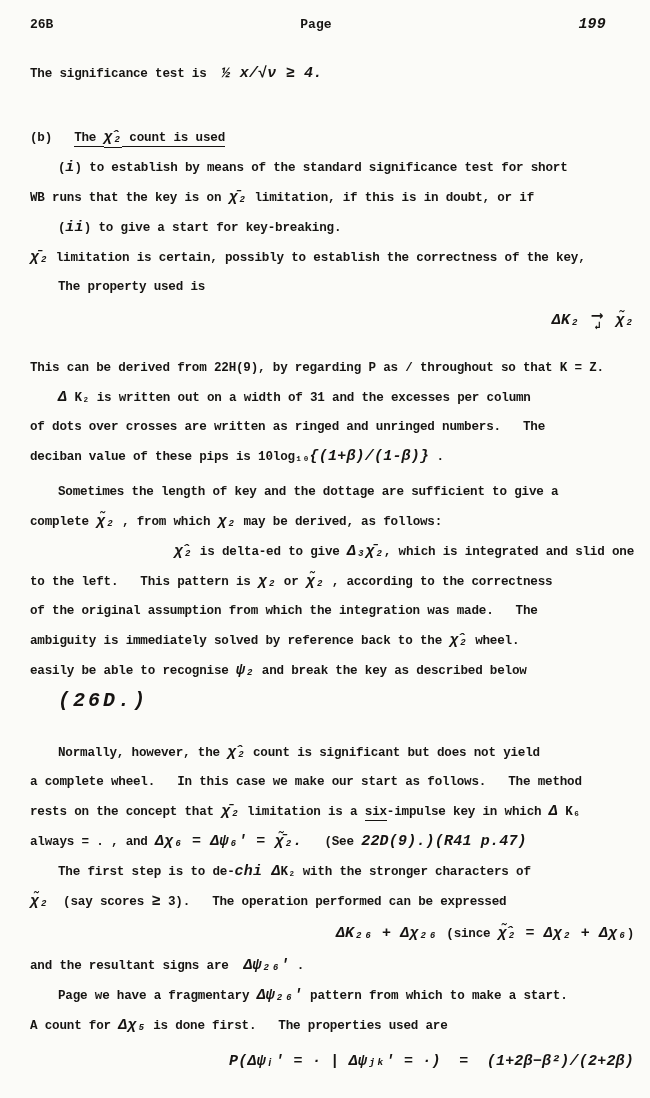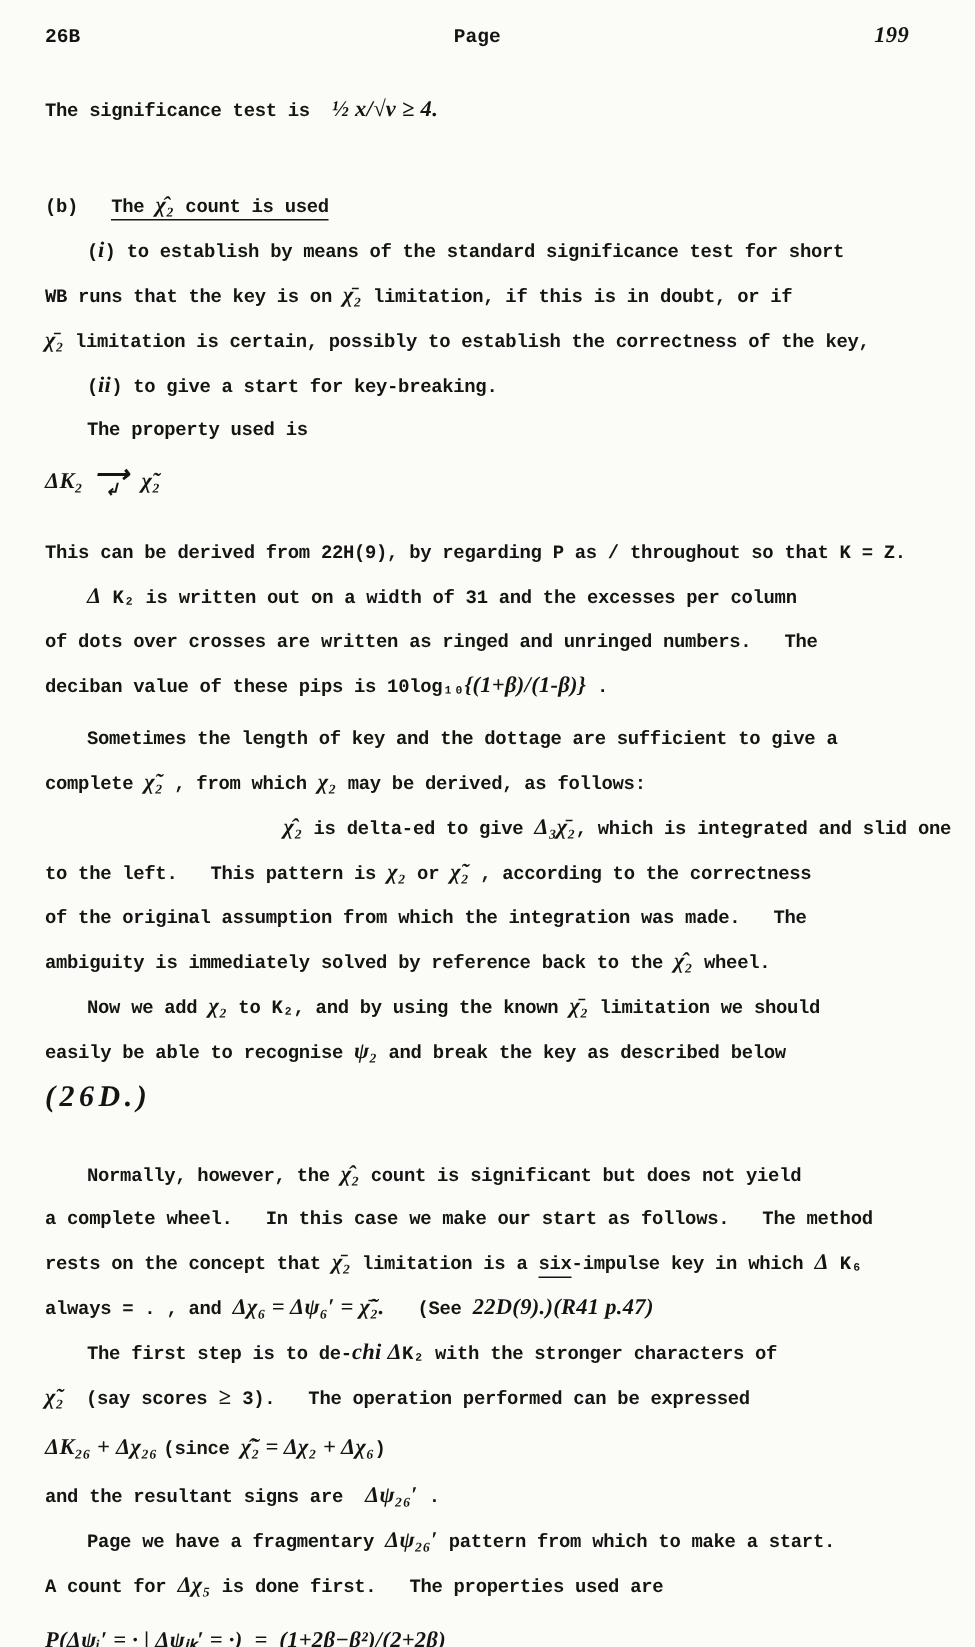--- a/index.html
+++ b/index.html
@@ -31,35 +31,36 @@
   }
   .line{
     position:relative;
     line-height:29px;
     min-height:27.5px;
     font-size:12.6px;
     font-weight:700;
     letter-spacing:-0.2px;
     white-space:pre-wrap;
   }
-  .center{text-align:left;}
+  .center{text-align:right;}
   .seg{white-space:pre-wrap;}
   .typed{
     font-family:"Liberation Mono", monospace;
   }
   .hand{
-    font-family:Liberation Serif, serif;
+    font-family:Liberation Mono, monospace;
     font-style:italic;
     font-weight:600;
     font-size:15px;
     letter-spacing:0.2px;
   }
   .hand.big{
     font-size:20px;
     letter-spacing:3px;
+    margin-left:28px;
   }
   .u{
     border-bottom:1.6px solid #161412;
     padding-bottom:1px;
   }
   .stack{
     display:inline-flex;
     flex-direction:column;
     align-items:center;
     vertical-align:middle;
@@ -82,35 +83,34 @@
   <div class="header">
     <span class="typed">26B</span>
     <span class="typed">Page</span>
     <span class="hand">199</span>
   </div>
   <div>
       <div class="line"><span class="seg typed">The significance test is  </span><span class="seg hand">½ x/√ν ≥ 4.</span></div>
       <div class="line" style="margin-top: 34px;"><span class="seg typed">(b)   </span><span class="seg typed u">The </span><span class="seg hand u">χ̂₂</span><span class="seg typed u"> count is used</span></div>
       <div class="line" style="padding-left: 28px;"><span class="seg typed">(</span><span class="seg hand">i</span><span class="seg typed">) to establish by means of the standard significance test for short</span></div>
       <div class="line"><span class="seg typed">WB runs that the key is on </span><span class="seg hand">χ̄₂</span><span class="seg typed"> limitation, if this is in doubt, or if</span></div>
+      <div class="line" style="padding-left: 28px;"><span class="seg typed">(</span><span class="seg hand">ii</span><span class="seg typed">) to give a start for key-breaking.</span></div>
       <div class="line"><span class="seg hand">χ̄₂</span><span class="seg typed"> limitation is certain, possibly to establish the correctness of the key,</span></div>
-      <div class="line" style="padding-left: 28px;"><span class="seg typed">(</span><span class="seg hand">ii</span><span class="seg typed">) to give a start for key-breaking.</span></div>
       <div class="line" style="padding-left: 28px;"><span class="seg typed">The property used is</span></div>
       <div class="line center formula" style="margin-top: 2px;"><span class="seg hand">ΔK₂ </span><span class="stack hand"><span class="stack-top">⟶</span><span class="stack-bottom">↲</span></span><span class="seg hand"> χ̃₂</span></div>
       <div class="line" style="margin-top: 16px;"><span class="seg typed">This can be derived from 22H(9), by regarding P as / throughout so that K = Z.</span></div>
       <div class="line" style="padding-left: 28px;"><span class="seg hand">Δ</span><span class="seg typed"> K₂ is written out on a width of 31 and the excesses per column</span></div>
       <div class="line"><span class="seg typed">of dots over crosses are written as ringed and unringed numbers.   The</span></div>
       <div class="line"><span class="seg typed">deciban value of these pips is 10log₁₀</span><span class="seg hand">{(1+β)/(1-β)}</span><span class="seg typed"> .</span></div>
       <div class="line" style="padding-left: 28px; margin-top: 6px;"><span class="seg typed">Sometimes the length of key and the dottage are sufficient to give a</span></div>
       <div class="line"><span class="seg typed">complete </span><span class="seg hand">χ̃₂</span><span class="seg typed"> , from which </span><span class="seg hand">χ₂</span><span class="seg typed"> may be derived, as follows:</span></div>
       <div class="line" style="padding-left: 28px; text-align: right;"><span class="seg hand">χ̂₂</span><span class="seg typed"> is delta-ed to give </span><span class="seg hand">Δ₃χ̄₂</span><span class="seg typed">, which is integrated and slid one</span></div>
       <div class="line"><span class="seg typed">to the left.   This pattern is </span><span class="seg hand">χ₂</span><span class="seg typed"> or </span><span class="seg hand">χ̃₂</span><span class="seg typed"> , according to the correctness</span></div>
       <div class="line"><span class="seg typed">of the original assumption from which the integration was made.   The</span></div>
       <div class="line"><span class="seg typed">ambiguity is immediately solved by reference back to the </span><span class="seg hand">χ̂₂</span><span class="seg typed"> wheel.</span></div>
-      <div class="line" style="padding-left: 28px;"><span class="seg typed">Now we add </span><span class="seg hand">χ₂</span><span class="seg typed"> to K₂, and by using the known </span><span class="seg hand">χ̄₂</span><span class="seg typed"> limitation we should</span></div>
       <div class="line"><span class="seg typed">easily be able to recognise </span><span class="seg hand">ψ₂</span><span class="seg typed"> and break the key as described below</span></div>
       <div class="line"><span class="seg hand big">(26D.)</span></div>
       <div class="line" style="padding-left: 28px; margin-top: 20px;"><span class="seg typed">Normally, however, the </span><span class="seg hand">χ̂₂</span><span class="seg typed"> count is significant but does not yield</span></div>
       <div class="line"><span class="seg typed">a complete wheel.   In this case we make our start as follows.   The method</span></div>
       <div class="line"><span class="seg typed">rests on the concept that </span><span class="seg hand">χ̄₂</span><span class="seg typed"> limitation is a </span><span class="seg typed u">six</span><span class="seg typed">-impulse key in which </span><span class="seg hand">Δ</span><span class="seg typed"> K₆</span></div>
       <div class="line"><span class="seg typed">always = . , and </span><span class="seg hand">Δχ₆ = Δψ₆′ = χ̄̃₂.</span><span class="seg typed">   (See </span><span class="seg hand">22D(9).)(R41 p.47)</span></div>
       <div class="line" style="padding-left: 28px;"><span class="seg typed">The first step is to de-</span><span class="seg hand">chi Δ</span><span class="seg typed">K₂ with the stronger characters of</span></div>
       <div class="line"><span class="seg hand">χ̃₂</span><span class="seg typed">  (say scores </span><span class="seg hand">≥</span><span class="seg typed"> 3).   The operation performed can be expressed</span></div>
       <div class="line center formula"><span class="seg hand">ΔK₂₆ + Δχ₂₆ </span><span class="seg typed">(since </span><span class="seg hand">χ̂̃₂ = Δχ₂ + Δχ₆</span><span class="seg typed">)</span></div>
       <div class="line"><span class="seg typed">and the resultant signs are  </span><span class="seg hand">Δψ₂₆′</span><span class="seg typed"> .</span></div>

